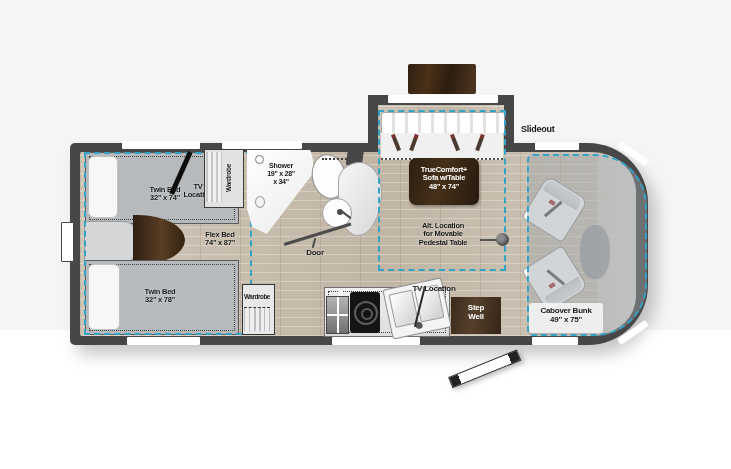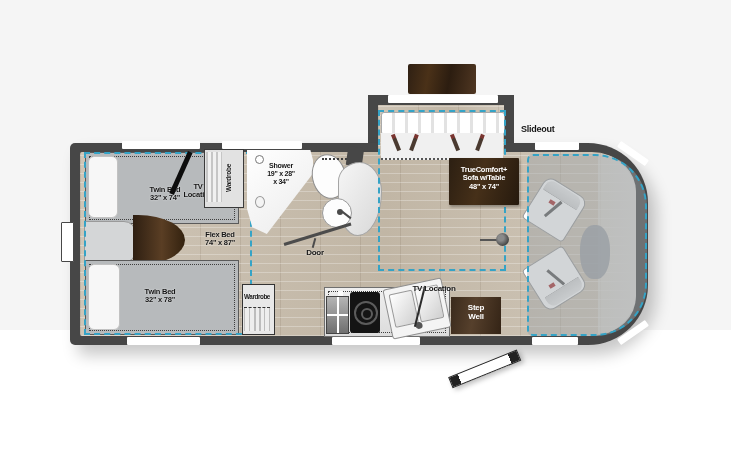--- a/index.html
+++ b/index.html
@@ -178,30 +178,35 @@
   <div class="abs" style="left:381px;top:112px;width:122px;height:21px;border:1px solid #aaa;border-radius:3px;
               background:repeating-linear-gradient(90deg,#ffffff 0 10px,#e2e2e2 10px 13px);"></div>
   <div class="abs" style="left:381px;top:133px;width:122px;height:25px;background:#f0f0f0;border-bottom:2px dotted #555;"></div>
   <div class="abs" style="left:394px;top:134px;width:4px;height:17px;background:linear-gradient(#7a3530 0 4px,#4a3a30 4px);transform:rotate(-22deg);"></div>
   <div class="abs" style="left:412px;top:134px;width:4px;height:17px;background:linear-gradient(#7a3530 0 4px,#4a3a30 4px);transform:rotate(20deg);"></div>
   <div class="abs" style="left:453px;top:134px;width:4px;height:17px;background:linear-gradient(#7a3530 0 4px,#4a3a30 4px);transform:rotate(-22deg);"></div>
   <div class="abs" style="left:478px;top:134px;width:4px;height:17px;background:linear-gradient(#7a3530 0 4px,#4a3a30 4px);transform:rotate(20deg);"></div>
 
   <div class="dash" style="left:378px;top:110px;width:124px;height:157px;"></div>
 
-  <div class="abs" style="left:409px;top:158px;width:70px;height:47px;border-radius:1px;
+  <div class="abs" style="left:409px;top:158px;width:70px;height:47px;border-radius:7px;
               background:linear-gradient(105deg,#2c1f12 0%,#463019 45%,#261a0e 100%);
-              box-shadow:1px 2px 3px rgba(0,0,0,0.3);margin-left:40px;">
+              box-shadow:1px 2px 3px rgba(0,0,0,0.3);">
     <div class="lbl light" style="left:0;top:8px;width:70px;">
       <div>TrueComfort+</div>
       <div>Sofa w/Table</div>
       <div>48" x 74"</div>
     </div>
   </div>
 
+  <div class="lbl" style="left:404px;top:222px;width:78px;">
+    <div>Alt. Location</div>
+    <div>for Movable</div>
+    <div>Pedestal Table</div>
+  </div>
   <div class="abs" style="left:480px;top:239px;width:17px;height:2px;background:#555;"></div>
   <div class="abs" style="left:496px;top:233px;width:13px;height:13px;border-radius:50%;
               background:radial-gradient(circle at 38% 38%, #8a8a8a 25%, #3f3f3f 75%);"></div>
 
   <div class="abs" style="left:531px;top:184px;width:46px;height:48px;background:#fdfdfd;border:1px solid #9a9a9a;
               border-radius:9px 9px 4px 4px;transform:rotate(32deg);">
     <div class="abs" style="left:2px;top:1px;width:40px;height:12px;background:linear-gradient(#ececec,#d6d6d6);
          border-bottom:1px solid #b5b5b5;border-radius:8px 8px 2px 2px;"></div>
     <div class="abs" style="left:20px;top:14px;width:3px;height:22px;background:#5a5a5a;transform:rotate(18deg);"></div>
     <div class="abs" style="left:14px;top:18px;width:6px;height:4px;background:#a33;"></div>
@@ -210,14 +215,20 @@
               border-radius:9px 9px 4px 4px;transform:rotate(148deg);">
     <div class="abs" style="left:2px;top:1px;width:40px;height:12px;background:linear-gradient(#ececec,#d6d6d6);
          border-bottom:1px solid #b5b5b5;border-radius:8px 8px 2px 2px;"></div>
     <div class="abs" style="left:20px;top:14px;width:3px;height:22px;background:#5a5a5a;transform:rotate(-18deg);"></div>
     <div class="abs" style="left:26px;top:18px;width:6px;height:4px;background:#a33;"></div>
   </div>
   <div class="abs" style="left:580px;top:225px;width:30px;height:54px;background:#999ea3;opacity:0.85;border-radius:45%;"></div>
 
   <div class="abs" style="left:527px;top:154px;width:116px;height:178px;background:rgba(158,163,168,0.45);
               border:2px dashed #35a3c6;border-radius:6px 52px 52px 6px;"></div>
+  <div class="abs" style="left:529px;top:303px;width:74px;height:30px;background:rgba(248,248,248,0.85);border-radius:3px;">
+    <div class="lbl s8" style="left:0;top:4px;width:74px;">
+      <div>Cabover Bunk</div>
+      <div>49" x 75"</div>
+    </div>
+  </div>
 
 </div>
 
 </body></html>

